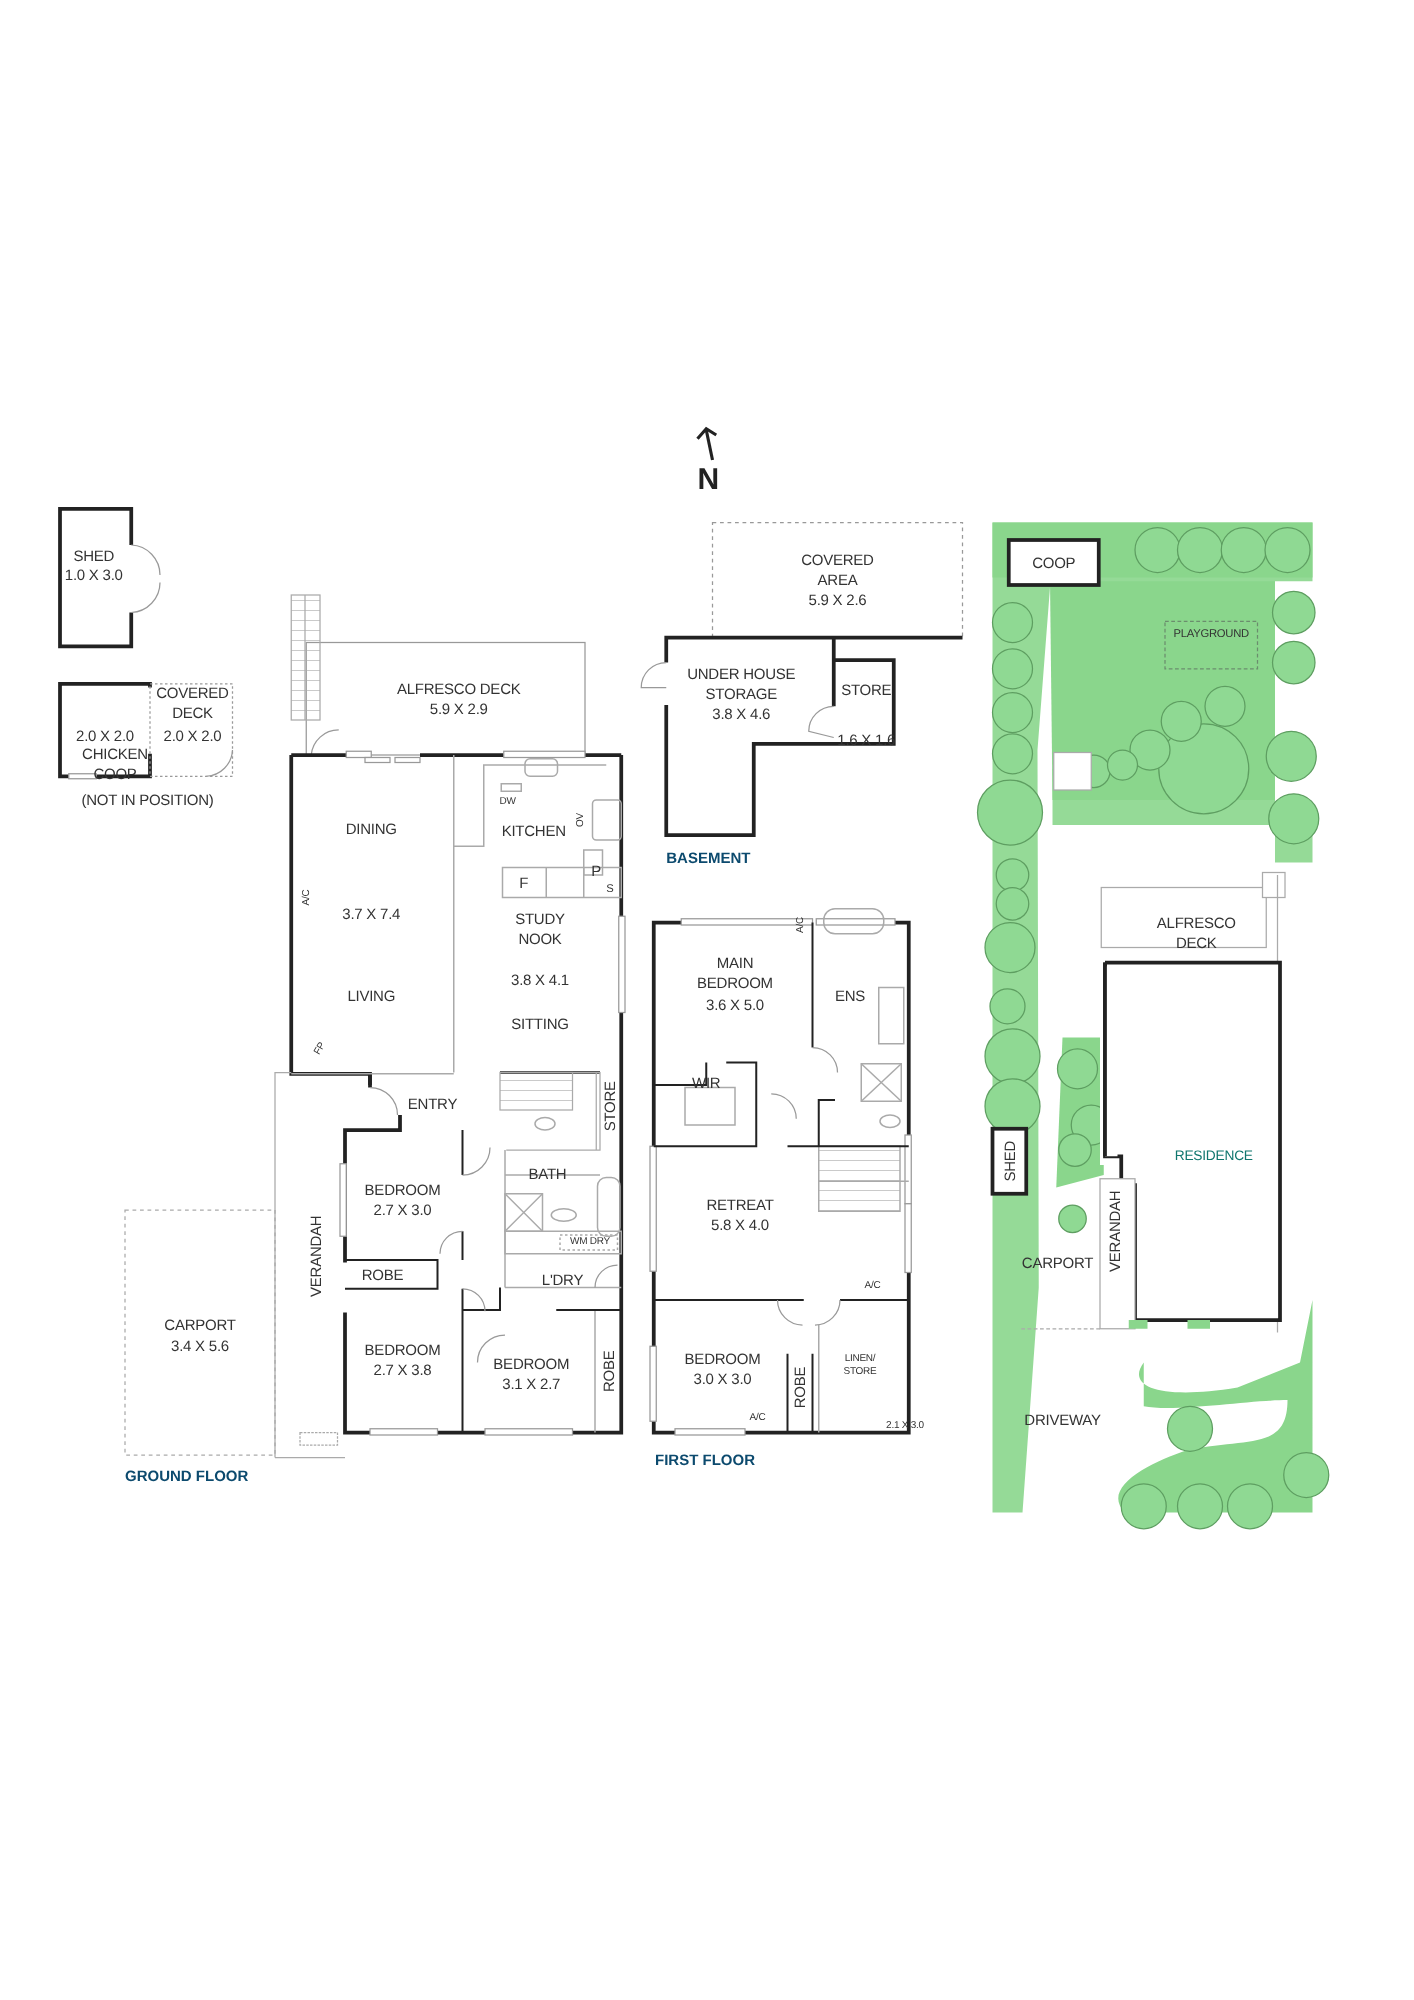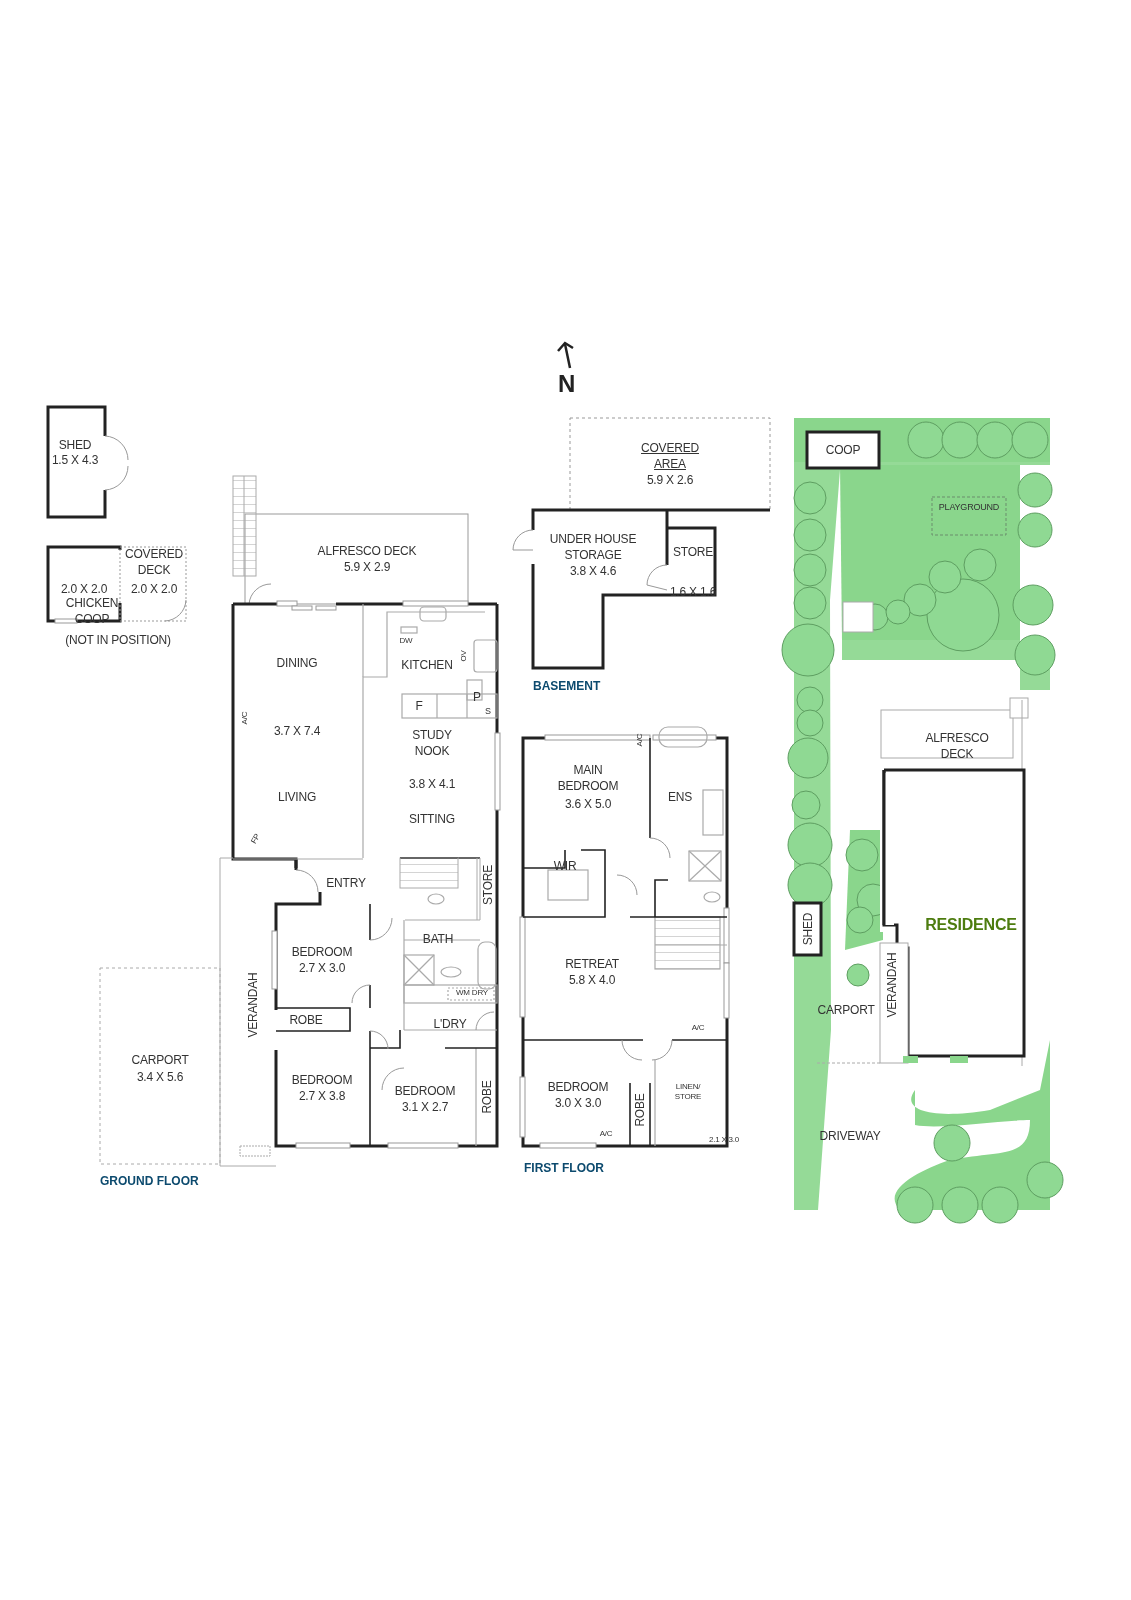--- a/index.html
+++ b/index.html
@@ -2,21 +2,21 @@
 <html><head>
 <meta charset="utf-8">
 <style>
   html, body { margin:0; padding:0; background:#ffffff; }
   body { width:1131px; height:1600px; position:relative; overflow:hidden;
          font-family:"Liberation Sans", sans-serif; color:#2b2b2b; }
   svg { position:absolute; left:0; top:0; }
   .lbl { position:absolute; font-size:12px; line-height:16px; text-align:center; color:#333; white-space:nowrap; transform:translate(-50%,-50%); letter-spacing:-0.2px; }
   .lbl.small { font-size:9px; line-height:11px; }
   .lbl.tiny { font-size:8px; line-height:10px; }
-  .lbl.bold { font-weight:bold; font-size:16px; color:#4d7c0f; }
+  .lbl.bold { font-weight:normal; font-size:11px; color:#0f766e; }
   .lbl.v { transform:translate(-50%,-50%) rotate(-90deg); }
   .floor-title { position:absolute; font-weight:bold; font-size:12px; color:#0c4a6e; white-space:nowrap; }
   .north { position:absolute; left:556px; top:340px; width:30px; height:60px; }
   .north span { position:absolute; left:2px; top:30px; font-size:24px; font-weight:bold; color:#222; font-family:"Liberation Sans", sans-serif; }
 </style>
 </head>
 <body>
 
 <svg width="1131" height="1600" viewBox="0 0 1131 1600" xmlns="http://www.w3.org/2000/svg">
   <defs>
@@ -251,21 +251,21 @@
 
 <div class="north">
   <svg width="30" height="30" viewBox="0 0 30 30" style="position:absolute;left:0;top:0;">
     <line x1="9" y1="4" x2="14" y2="28" stroke="#222" stroke-width="2.5"></line>
     <polyline points="2,11 9,3 17,8" fill="none" stroke="#222" stroke-width="2.5"></polyline>
   </svg>
   <span>N</span>
 </div>
 
 <div class="lbl" style="left:75px;top:445px;">SHED</div>
-<div class="lbl" style="left:75px;top:460px;">1.5 X 4.3</div>
+<div class="lbl" style="left:75px;top:460px;">1.0 X 3.0</div>
 <div class="lbl" style="left:92px;top:570px;width:60px;white-space:normal;margin-top:41px;">CHICKEN COOP</div>
 <div class="lbl" style="left:84px;top:589px;">2.0 X 2.0</div>
 <div class="lbl" style="left:154px;top:562px;width:64px;white-space:normal;">COVERED DECK</div>
 <div class="lbl" style="left:154px;top:589px;">2.0 X 2.0</div>
 <div class="lbl" style="left:118px;top:640px;">(NOT IN POSITION)</div>
 
 <div class="lbl" style="left:367px;top:551px;">ALFRESCO DECK</div>
 <div class="lbl" style="left:367px;top:567px;">5.9 X 2.9</div>
 <div class="lbl" style="left:297px;top:663px;">DINING</div>
 <div class="lbl" style="left:297px;top:731px;">3.7 X 7.4</div>
@@ -292,21 +292,21 @@
 <div class="lbl tiny" style="left:406px;top:641px;">DW</div>
 <div class="lbl tiny v" style="left:464px;top:656px;">OV</div>
 <div class="lbl" style="left:419px;top:706px;">F</div>
 <div class="lbl" style="left:477px;top:697px;">P</div>
 <div class="lbl small" style="left:488px;top:711px;">S</div>
 <div class="lbl tiny v" style="left:245px;top:718px;">A/C</div>
 <div class="lbl tiny" style="left:256px;top:839px;transform:translate(-50%,-50%) rotate(-60deg);">FP</div>
 <div class="lbl tiny" style="left:472px;top:993px;">WM DRY</div>
 <div class="floor-title" style="left:100px;top:1174px;">GROUND FLOOR</div>
 
-<div class="lbl" style="left:670px;top:456px;width:60px;white-space:normal;text-decoration:underline;">COVERED AREA</div>
+<div class="lbl" style="left:670px;top:456px;width:60px;white-space:normal;">COVERED AREA</div>
 <div class="lbl" style="left:670px;top:480px;">5.9 X 2.6</div>
 <div class="lbl" style="left:593px;top:547px;width:100px;white-space:normal;">UNDER HOUSE STORAGE</div>
 <div class="lbl" style="left:593px;top:571px;">3.8 X 4.6</div>
 <div class="lbl" style="left:693px;top:552px;">STORE</div>
 <div class="lbl" style="left:693px;top:568px;margin-top:24px;">1.6 X 1.6</div>
 <div class="floor-title" style="left:533px;top:679px;">BASEMENT</div>
 
 <div class="lbl" style="left:588px;top:778px;width:70px;white-space:normal;">MAIN BEDROOM</div>
 <div class="lbl" style="left:588px;top:804px;">3.6 X 5.0</div>
 <div class="lbl" style="left:680px;top:797px;">ENS</div>

